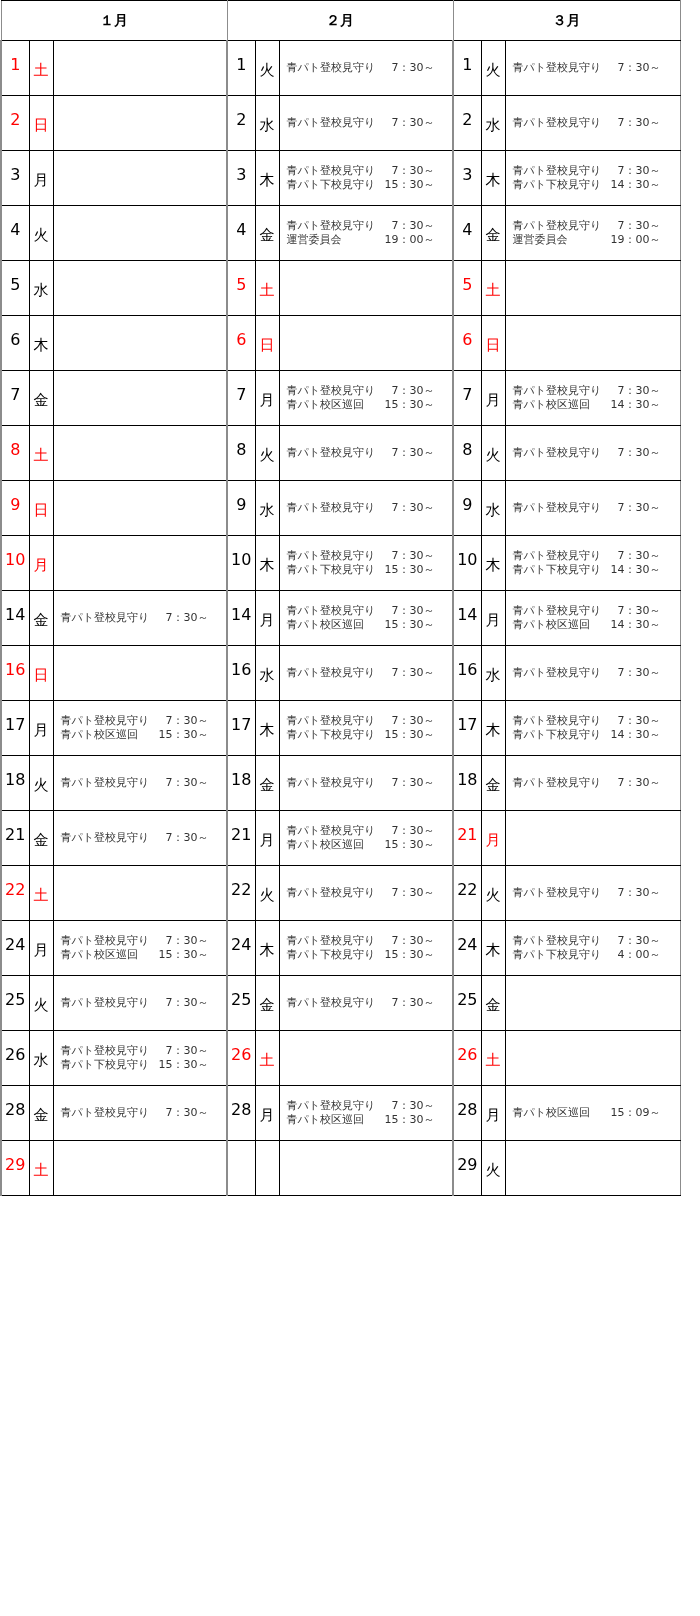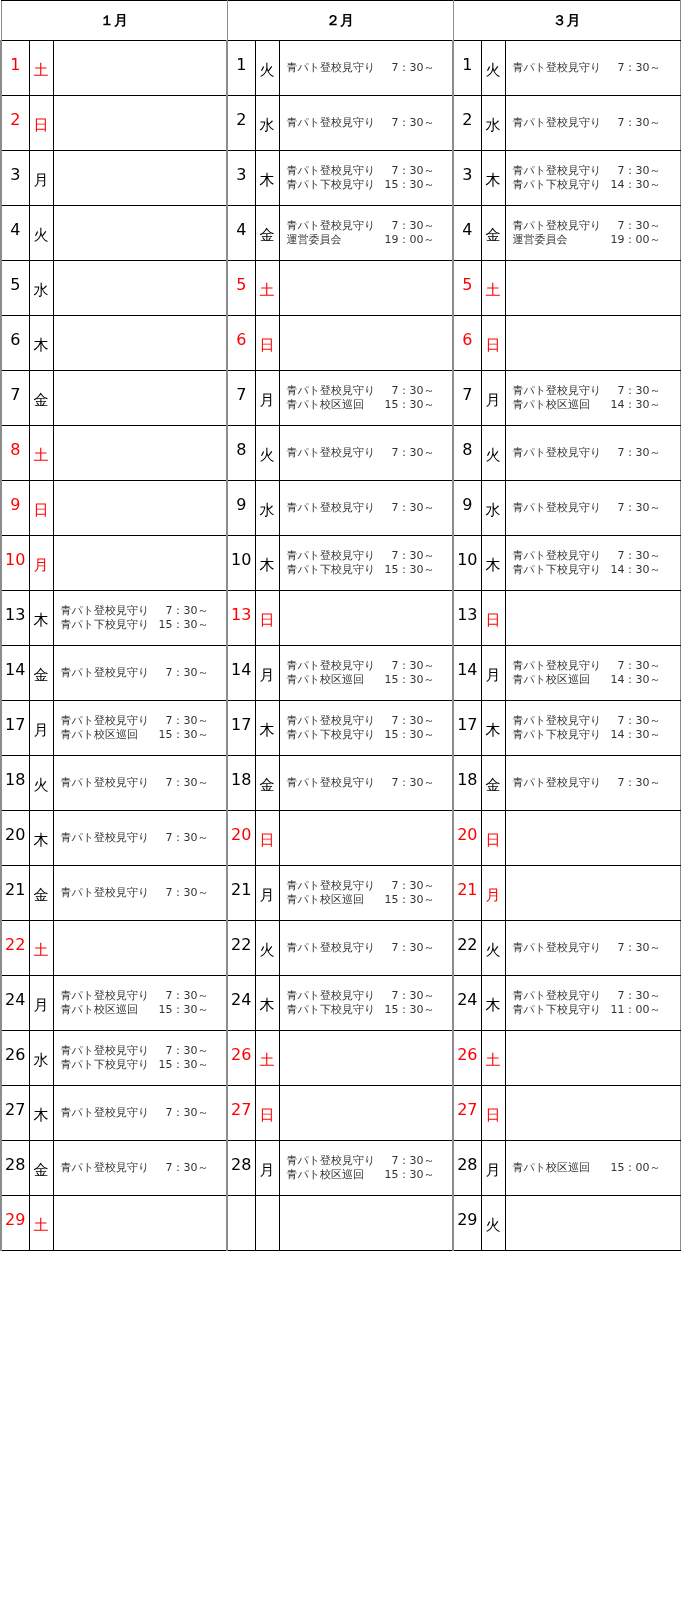--- a/index.html
+++ b/index.html
@@ -290,112 +290,113 @@
             <span class="nm">青パト登校見守り</span>
             <span class="tm">7：30～</span>
           </div>
           <div class="ev-line">
             <span class="nm">青パト下校見守り</span>
             <span class="tm">14：30～</span>
           </div>
         </td>
       </tr>
       <tr class="day">
-        <td class="num">13</td>
-        <td class="wd">木</td>
-        <td class="ev">
-          <div class="ev-line">
-            <span class="nm">青パト登校見守り</span>
-            <span class="tm">7：30～</span>
-          </div>
-          <div class="ev-line">
-            <span class="nm">青パト下校見守り</span>
-            <span class="tm">15：30～</span>
-          </div>
-        </td>
-        <td class="num red">13</td>
+        <td class="num">14</td>
+        <td class="wd">金</td>
+        <td class="ev">
+          <div class="ev-line">
+            <span class="nm">青パト登校見守り</span>
+            <span class="tm">7：30～</span>
+          </div>
+        </td>
+        <td class="num">14</td>
+        <td class="wd">月</td>
+        <td class="ev">
+          <div class="ev-line">
+            <span class="nm">青パト登校見守り</span>
+            <span class="tm">7：30～</span>
+          </div>
+          <div class="ev-line">
+            <span class="nm">青パト校区巡回</span>
+            <span class="tm">15：30～</span>
+          </div>
+        </td>
+        <td class="num">14</td>
+        <td class="wd">月</td>
+        <td class="ev">
+          <div class="ev-line">
+            <span class="nm">青パト登校見守り</span>
+            <span class="tm">7：30～</span>
+          </div>
+          <div class="ev-line">
+            <span class="nm">青パト校区巡回</span>
+            <span class="tm">14：30～</span>
+          </div>
+        </td>
+      </tr>
+      <tr class="day">
+        <td class="num red">16</td>
         <td class="wd red">日</td>
         <td class="ev"></td>
-        <td class="num">13</td>
-        <td class="wd red">日</td>
-        <td class="ev"></td>
-      </tr>
-      <tr class="day">
-        <td class="num">14</td>
-        <td class="wd">金</td>
-        <td class="ev">
-          <div class="ev-line">
-            <span class="nm">青パト登校見守り</span>
-            <span class="tm">7：30～</span>
-          </div>
-        </td>
-        <td class="num">14</td>
-        <td class="wd">月</td>
-        <td class="ev">
-          <div class="ev-line">
-            <span class="nm">青パト登校見守り</span>
-            <span class="tm">7：30～</span>
-          </div>
-          <div class="ev-line">
-            <span class="nm">青パト校区巡回</span>
-            <span class="tm">15：30～</span>
-          </div>
-        </td>
-        <td class="num">14</td>
-        <td class="wd">月</td>
-        <td class="ev">
-          <div class="ev-line">
-            <span class="nm">青パト登校見守り</span>
-            <span class="tm">7：30～</span>
-          </div>
-          <div class="ev-line">
-            <span class="nm">青パト校区巡回</span>
+        <td class="num">16</td>
+        <td class="wd">水</td>
+        <td class="ev">
+          <div class="ev-line">
+            <span class="nm">青パト登校見守り</span>
+            <span class="tm">7：30～</span>
+          </div>
+        </td>
+        <td class="num">16</td>
+        <td class="wd">水</td>
+        <td class="ev">
+          <div class="ev-line">
+            <span class="nm">青パト登校見守り</span>
+            <span class="tm">7：30～</span>
+          </div>
+        </td>
+      </tr>
+      <tr class="day">
+        <td class="num">17</td>
+        <td class="wd">月</td>
+        <td class="ev">
+          <div class="ev-line">
+            <span class="nm">青パト登校見守り</span>
+            <span class="tm">7：30～</span>
+          </div>
+          <div class="ev-line">
+            <span class="nm">青パト校区巡回</span>
+            <span class="tm">15：30～</span>
+          </div>
+        </td>
+        <td class="num">17</td>
+        <td class="wd">木</td>
+        <td class="ev">
+          <div class="ev-line">
+            <span class="nm">青パト登校見守り</span>
+            <span class="tm">7：30～</span>
+          </div>
+          <div class="ev-line">
+            <span class="nm">青パト下校見守り</span>
+            <span class="tm">15：30～</span>
+          </div>
+        </td>
+        <td class="num">17</td>
+        <td class="wd">木</td>
+        <td class="ev">
+          <div class="ev-line">
+            <span class="nm">青パト登校見守り</span>
+            <span class="tm">7：30～</span>
+          </div>
+          <div class="ev-line">
+            <span class="nm">青パト下校見守り</span>
             <span class="tm">14：30～</span>
           </div>
         </td>
       </tr>
       <tr class="day">
-        <td class="num">17</td>
-        <td class="wd">月</td>
-        <td class="ev">
-          <div class="ev-line">
-            <span class="nm">青パト登校見守り</span>
-            <span class="tm">7：30～</span>
-          </div>
-          <div class="ev-line">
-            <span class="nm">青パト校区巡回</span>
-            <span class="tm">15：30～</span>
-          </div>
-        </td>
-        <td class="num">17</td>
-        <td class="wd">木</td>
-        <td class="ev">
-          <div class="ev-line">
-            <span class="nm">青パト登校見守り</span>
-            <span class="tm">7：30～</span>
-          </div>
-          <div class="ev-line">
-            <span class="nm">青パト下校見守り</span>
-            <span class="tm">15：30～</span>
-          </div>
-        </td>
-        <td class="num">17</td>
-        <td class="wd">木</td>
-        <td class="ev">
-          <div class="ev-line">
-            <span class="nm">青パト登校見守り</span>
-            <span class="tm">7：30～</span>
-          </div>
-          <div class="ev-line">
-            <span class="nm">青パト下校見守り</span>
-            <span class="tm">14：30～</span>
-          </div>
-        </td>
-      </tr>
-      <tr class="day">
         <td class="num">18</td>
         <td class="wd">火</td>
         <td class="ev">
           <div class="ev-line">
             <span class="nm">青パト登校見守り</span>
             <span class="tm">7：30～</span>
           </div>
         </td>
         <td class="num">18</td>
         <td class="wd">金</td>
@@ -406,36 +407,20 @@
           </div>
         </td>
         <td class="num">18</td>
         <td class="wd">金</td>
         <td class="ev">
           <div class="ev-line">
             <span class="nm">青パト登校見守り</span>
             <span class="tm">7：30～</span>
           </div>
         </td>
-      </tr>
-      <tr class="day">
-        <td class="num">20</td>
-        <td class="wd">木</td>
-        <td class="ev">
-          <div class="ev-line">
-            <span class="nm">青パト登校見守り</span>
-            <span class="tm">7：30～</span>
-          </div>
-        </td>
-        <td class="num red">20</td>
-        <td class="wd red">日</td>
-        <td class="ev"></td>
-        <td class="num red">20</td>
-        <td class="wd red">日</td>
-        <td class="ev"></td>
       </tr>
       <tr class="day">
         <td class="num">21</td>
         <td class="wd">金</td>
         <td class="ev">
           <div class="ev-line">
             <span class="nm">青パト登校見守り</span>
             <span class="tm">7：30～</span>
           </div>
         </td>
@@ -503,23 +488,44 @@
         </td>
         <td class="num">24</td>
         <td class="wd">木</td>
         <td class="ev">
           <div class="ev-line">
             <span class="nm">青パト登校見守り</span>
             <span class="tm">7：30～</span>
           </div>
           <div class="ev-line">
             <span class="nm">青パト下校見守り</span>
-            <span class="tm">11：00～</span>
-          </div>
-        </td>
+            <span class="tm">4：00～</span>
+          </div>
+        </td>
+      </tr>
+      <tr class="day">
+        <td class="num">25</td>
+        <td class="wd">火</td>
+        <td class="ev">
+          <div class="ev-line">
+            <span class="nm">青パト登校見守り</span>
+            <span class="tm">7：30～</span>
+          </div>
+        </td>
+        <td class="num">25</td>
+        <td class="wd">金</td>
+        <td class="ev">
+          <div class="ev-line">
+            <span class="nm">青パト登校見守り</span>
+            <span class="tm">7：30～</span>
+          </div>
+        </td>
+        <td class="num">25</td>
+        <td class="wd">金</td>
+        <td class="ev"></td>
       </tr>
       <tr class="day">
         <td class="num">26</td>
         <td class="wd">水</td>
         <td class="ev">
           <div class="ev-line">
             <span class="nm">青パト登校見守り</span>
             <span class="tm">7：30～</span>
           </div>
           <div class="ev-line">
@@ -528,36 +534,20 @@
           </div>
         </td>
         <td class="num red">26</td>
         <td class="wd red">土</td>
         <td class="ev"></td>
         <td class="num red">26</td>
         <td class="wd red">土</td>
         <td class="ev"></td>
       </tr>
       <tr class="day">
-        <td class="num">27</td>
-        <td class="wd">木</td>
-        <td class="ev">
-          <div class="ev-line">
-            <span class="nm">青パト登校見守り</span>
-            <span class="tm">7：30～</span>
-          </div>
-        </td>
-        <td class="num red">27</td>
-        <td class="wd red">日</td>
-        <td class="ev"></td>
-        <td class="num red">27</td>
-        <td class="wd red">日</td>
-        <td class="ev"></td>
-      </tr>
-      <tr class="day">
         <td class="num">28</td>
         <td class="wd">金</td>
         <td class="ev">
           <div class="ev-line">
             <span class="nm">青パト登校見守り</span>
             <span class="tm">7：30～</span>
           </div>
         </td>
         <td class="num">28</td>
         <td class="wd">月</td>
@@ -569,21 +559,21 @@
           <div class="ev-line">
             <span class="nm">青パト校区巡回</span>
             <span class="tm">15：30～</span>
           </div>
         </td>
         <td class="num">28</td>
         <td class="wd">月</td>
         <td class="ev">
           <div class="ev-line">
             <span class="nm">青パト校区巡回</span>
-            <span class="tm">15：00～</span>
+            <span class="tm">15：09～</span>
           </div>
         </td>
       </tr>
       <tr class="day">
         <td class="num red">29</td>
         <td class="wd red">土</td>
         <td class="ev"></td>
         <td class="num"></td>
         <td class="wd"></td>
         <td class="ev"></td>

